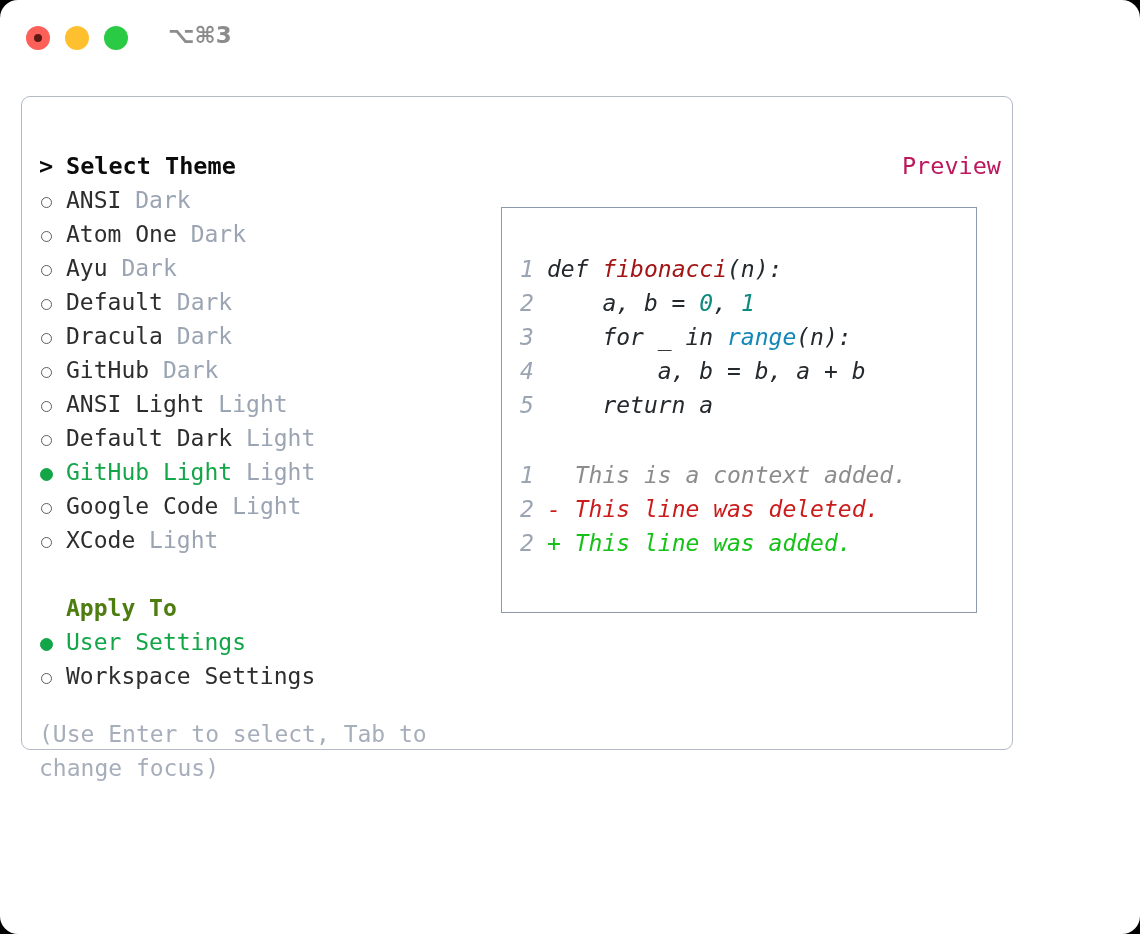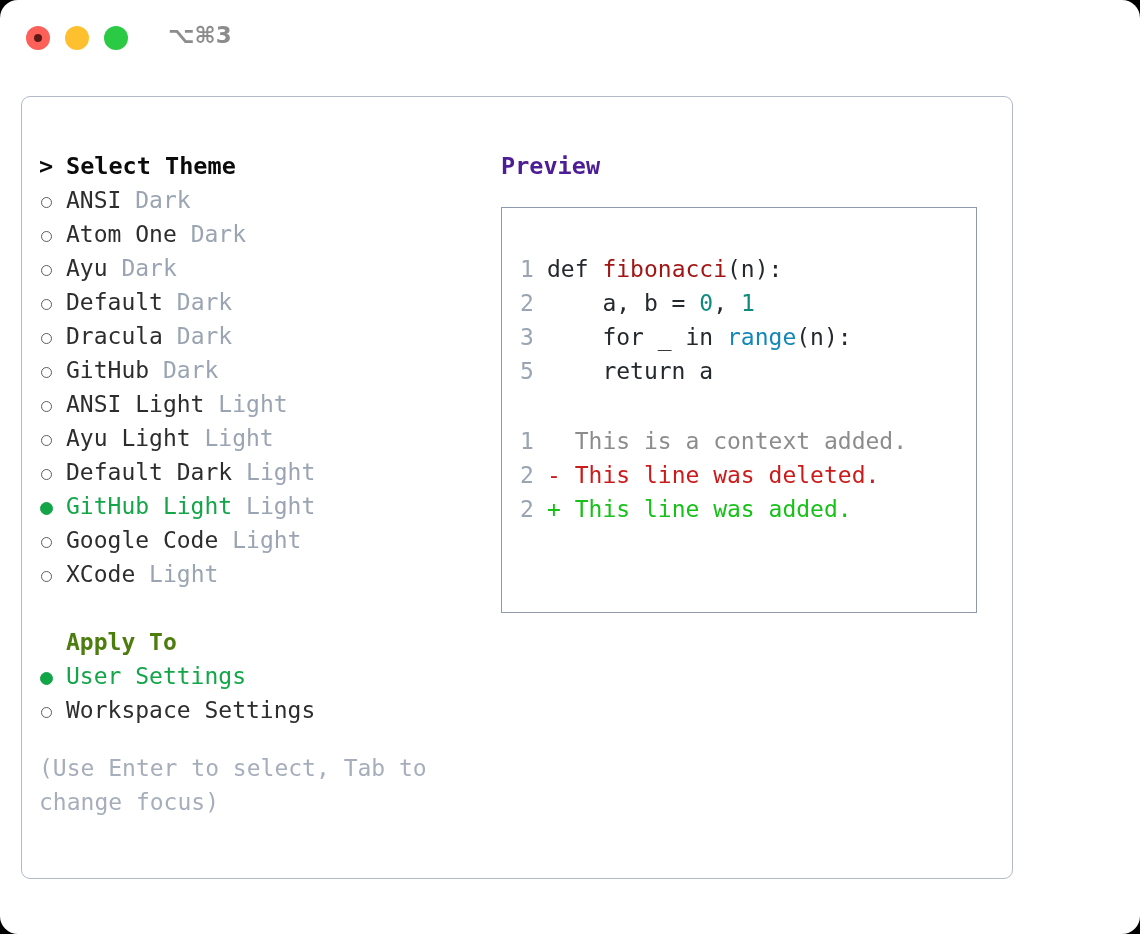--- a/index.html
+++ b/index.html
@@ -68,21 +68,21 @@
     letter-spacing: 0px;
     white-space: pre;
   }
 
   
   .panel {
     position: absolute;
     left: 21px;
     top: 96px;
     width: 992px;
-    height: 783px;
+    height: 654px;
     border: 1.5px solid #b3bac6;
     border-radius: 9px;
     box-sizing: border-box;
     background: #ffffff;
   }
 
   .tui {
     position: absolute;
     left: 0; top: 0;
     width: 100%;
@@ -166,40 +166,42 @@
 
   
   .right-col {
     position: absolute;
     left: 479px;
     top: 52px;
     width: 500px;
   }
   .preview-title {
     font-size: 23.5px;
-    font-weight: bold;
-    color: #4c1d95;
-    line-height: 34px;
-    white-space: pre;
+    font-weight: normal;
+    color: #be185d;
+    line-height: 34px;
+    white-space: pre;
+    text-align: right;
   }
   .code-box {
     margin-top: 24px;
     width: 476px;
     height: 406px;
     border: 1.5px solid #8d9aab;
     box-sizing: border-box;
     background: #ffffff;
     padding-top: 44px;
     padding-left: 18px;
   }
   .code-line {
     font-size: 23px;
     line-height: 34px;
     white-space: pre;
     color: #24292e;
+    font-style: italic;
   }
   .lno {
     color: #9aa4b2;
     display: inline-block;
     width: 27px;
   }
   .kw   { color: #24292e; }
   .fn   { color: #a31515; }
   .num  { color: #0f8a7e; }
   .bi   { color: #1287b8; }
@@ -232,21 +234,20 @@
         <div class="row heading"><span class="marker">&gt; </span><span>Select Theme</span></div>
 
         <div id="theme-list">
             <div class="row"><span class="bullet"></span><span class="item-label">ANSI</span><span> </span><span class="item-tag">Dark</span></div>
             <div class="row"><span class="bullet"></span><span class="item-label">Atom One</span><span> </span><span class="item-tag">Dark</span></div>
             <div class="row"><span class="bullet"></span><span class="item-label">Ayu</span><span> </span><span class="item-tag">Dark</span></div>
             <div class="row"><span class="bullet"></span><span class="item-label">Default</span><span> </span><span class="item-tag">Dark</span></div>
             <div class="row"><span class="bullet"></span><span class="item-label">Dracula</span><span> </span><span class="item-tag">Dark</span></div>
             <div class="row"><span class="bullet"></span><span class="item-label">GitHub</span><span> </span><span class="item-tag">Dark</span></div>
             <div class="row"><span class="bullet"></span><span class="item-label">ANSI Light</span><span> </span><span class="item-tag">Light</span></div>
-            <div class="row"><span class="bullet"></span><span class="item-label">Ayu Light</span><span> </span><span class="item-tag">Light</span></div>
             <div class="row"><span class="bullet"></span><span class="item-label">Default Dark</span><span> </span><span class="item-tag">Light</span></div>
             <div class="row"><span class="bullet filled"></span><span class="item-label sel">GitHub Light</span><span> </span><span class="item-tag">Light</span></div>
             <div class="row"><span class="bullet"></span><span class="item-label">Google Code</span><span> </span><span class="item-tag">Light</span></div>
             <div class="row"><span class="bullet"></span><span class="item-label">XCode</span><span> </span><span class="item-tag">Light</span></div>
           </div>
 
         <div class="spacer"></div>
 
         <div class="row"><span class="bullet none"></span><span class="section-label">Apply To</span></div>
 
@@ -258,20 +259,21 @@
         <div class="hint">(Use Enter to select, Tab to change focus)</div>
       </div>
 
       <div class="right-col">
         <div class="preview-title">Preview</div>
         <div class="code-box">
           <div id="code-lines">
               <div class="code-line"><span class="lno">1</span><span class="kw">def </span><span class="fn">fibonacci</span><span class="plain">(n):</span></div>
               <div class="code-line"><span class="lno">2</span><span class="plain">    a, b = </span><span class="num">0</span><span class="plain">, </span><span class="num">1</span></div>
               <div class="code-line"><span class="lno">3</span><span class="kw">    for _ in </span><span class="bi">range</span><span class="plain">(n):</span></div>
+              <div class="code-line"><span class="lno">4</span><span class="plain">        a, b = b, a + b</span></div>
               <div class="code-line"><span class="lno">5</span><span class="kw">    return a</span></div>
             </div>
           <div class="diff-gap"></div>
           <div id="diff-lines">
               <div class="code-line"><span class="lno">1</span><span class="diff-ctx"> </span><span class="diff-ctx"> This is a context added.</span></div>
               <div class="code-line"><span class="lno">2</span><span class="diff-del">-</span><span class="diff-del"> This line was deleted.</span></div>
               <div class="code-line"><span class="lno">2</span><span class="diff-add">+</span><span class="diff-add"> This line was added.</span></div>
             </div>
         </div>
       </div>

